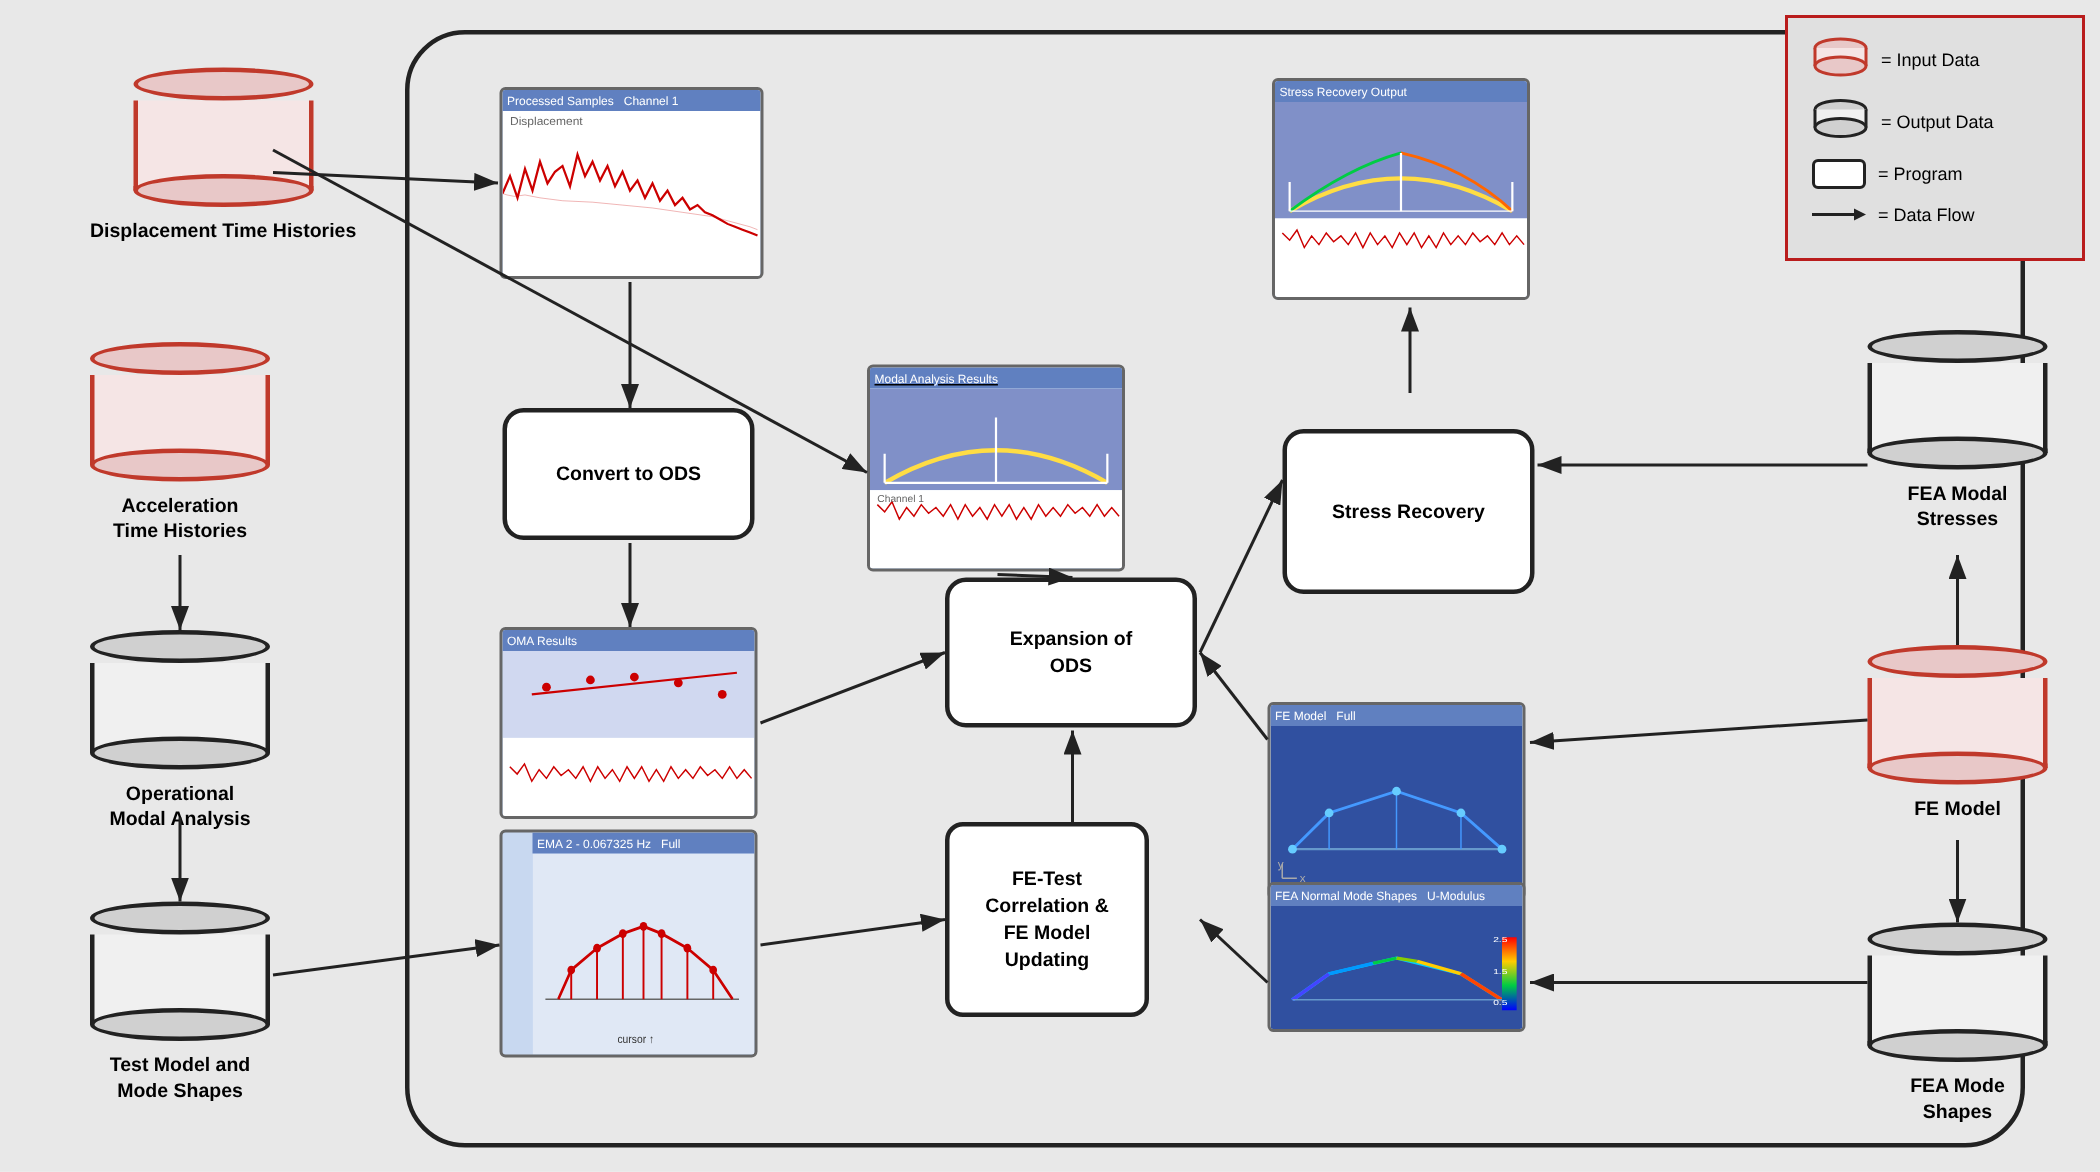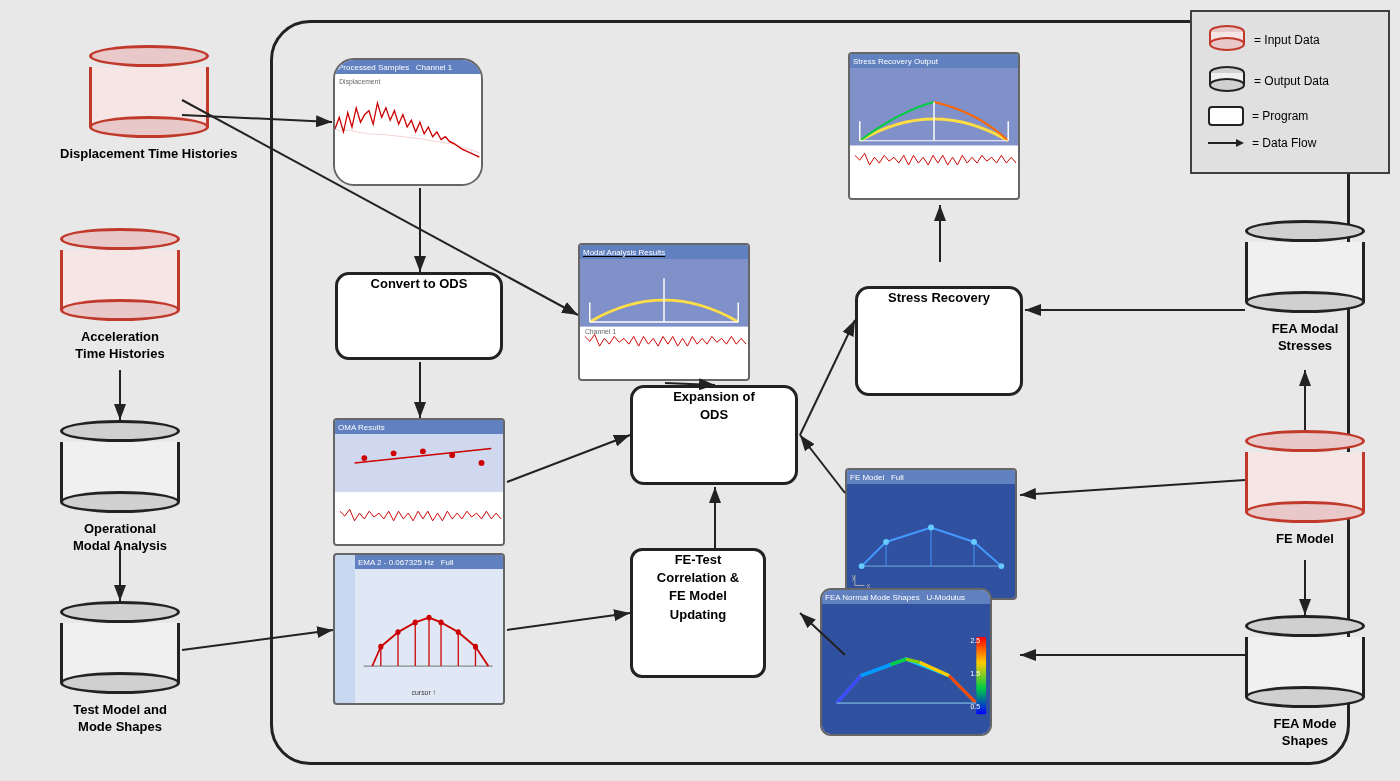--- a/index.html
+++ b/index.html
@@ -88,21 +88,21 @@
       line-height: 1.3;
     }
 
     
     .prog-box {
       position: absolute;
       border: 3px solid #222;
       border-radius: 14px;
       background: white;
       display: flex;
-      align-items: flex-start;
+      align-items: center;
       justify-content: center;
       text-align: center;
       font-size: 13px;
       font-weight: bold;
       line-height: 1.4;
     }
 
     
     .thumb {
       position: absolute;
@@ -126,21 +126,21 @@
       position: relative;
       overflow: hidden;
     }
 
     
     .legend {
       position: absolute;
       right: 10px;
       top: 10px;
       background: #e0e0e0;
-      border: 2px solid #404040;
+      border: 2px solid #b91c1c;
       padding: 12px 16px;
       width: 200px;
     }
     .legend-item {
       display: flex;
       align-items: center;
       margin-bottom: 10px;
       font-size: 12px;
     }
     .legend-icon {
@@ -241,21 +241,21 @@
   </div>
 
   <div class="prog-box" style="left:630px; top:385px; width:168px; height:100px;">
     <span>Expansion of<br>ODS</span>
   </div>
 
   <div class="prog-box" style="left:630px; top:548px; width:136px; height:130px;border-radius:12px;">
     <span>FE-Test<br>Correlation &amp;<br>FE Model<br>Updating</span>
   </div>
 
-  <div class="thumb" style="left:333px; top:58px; width:150px; height:128px;border-radius:21px;">
+  <div class="thumb" style="left:333px; top:58px; width:176px; height:128px;">
     <div class="thumb-title">Processed Samples &nbsp; Channel 1</div>
     <div class="thumb-content">
       <svg width="100%" height="100%" viewBox="0 0 172 114" preserveAspectRatio="none">
         <rect width="172" height="114" fill="white"></rect>
         <text x="5" y="10" font-size="8" fill="#666">Displacement</text>
         <polyline points="0,57 5,45 10,60 15,40 20,55 25,35 30,50 35,42 40,38 45,52 50,30 55,45 60,35 65,48 70,38 75,52 80,42 85,55 90,48 95,60 100,50 105,62 110,55 115,65 120,60 125,68 130,65 135,70 140,72 145,75 150,78 155,80 160,82 165,84 170,86" stroke="#cc0000" stroke-width="1.5" fill="none"></polyline>
         <polyline points="0,57 3,58 8,59 15,58 25,60 40,62 60,63 80,65 100,67 120,70 140,73 165,80 170,82" stroke="#cc0000" stroke-width="0.5" fill="none" opacity="0.4"></polyline>
       </svg>
     </div>
   </div>
@@ -368,21 +368,21 @@
         <circle cx="158" cy="85" r="3" fill="#66ccff"></circle>
 
         <line x1="8" y1="95" x2="8" y2="105" stroke="#aaa" stroke-width="1"></line>
         <line x1="8" y1="105" x2="18" y2="105" stroke="#aaa" stroke-width="1"></line>
         <text x="20" y="108" font-size="8" fill="#aaa">x</text>
         <text x="5" y="98" font-size="8" fill="#aaa">y</text>
       </svg>
     </div>
   </div>
 
-  <div class="thumb" style="left:820px; top:588px; width:172px; height:148px;border-radius:11px;">
+  <div class="thumb" style="left:845px; top:588px; width:172px; height:100px;">
     <div class="thumb-title">FEA Normal Mode Shapes &nbsp; U-Modulus</div>
     <div class="thumb-content">
       <svg width="100%" height="100%" viewBox="0 0 172 118" preserveAspectRatio="none">
         <rect width="172" height="118" fill="#3050a0"></rect>
 
         <path d="M15,90 L40,65 L86,50 L130,65 L158,90" stroke="#00ccff" stroke-width="3" fill="none"></path>
 
         <path d="M15,90 L40,65" stroke="#4444ff" stroke-width="3" fill="none"></path>
         <path d="M40,65 L70,55" stroke="#0099ff" stroke-width="3" fill="none"></path>
         <path d="M70,55 L86,50" stroke="#00cc44" stroke-width="3" fill="none"></path>

